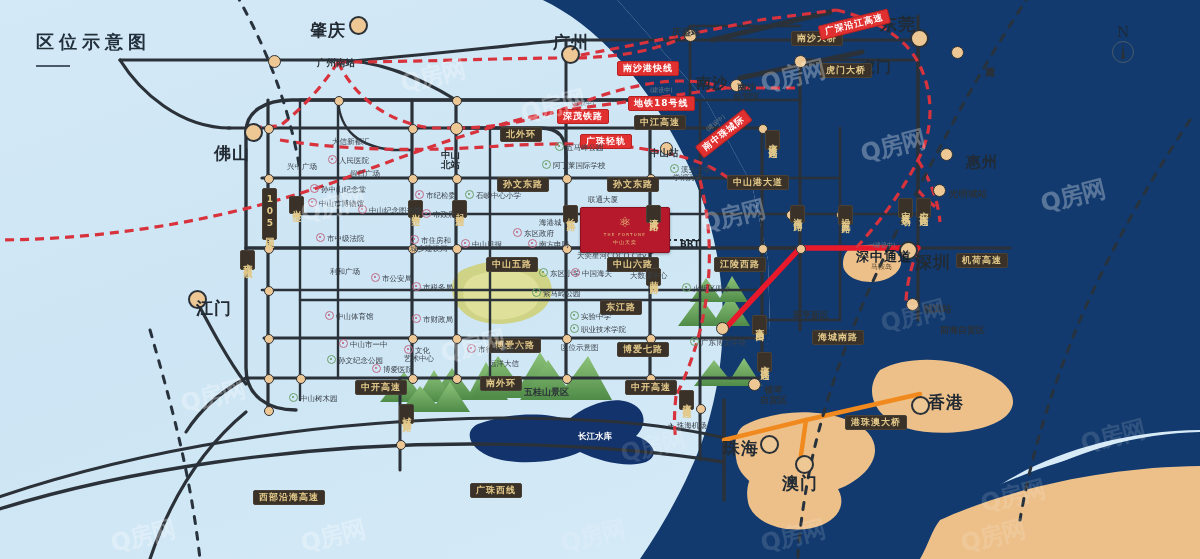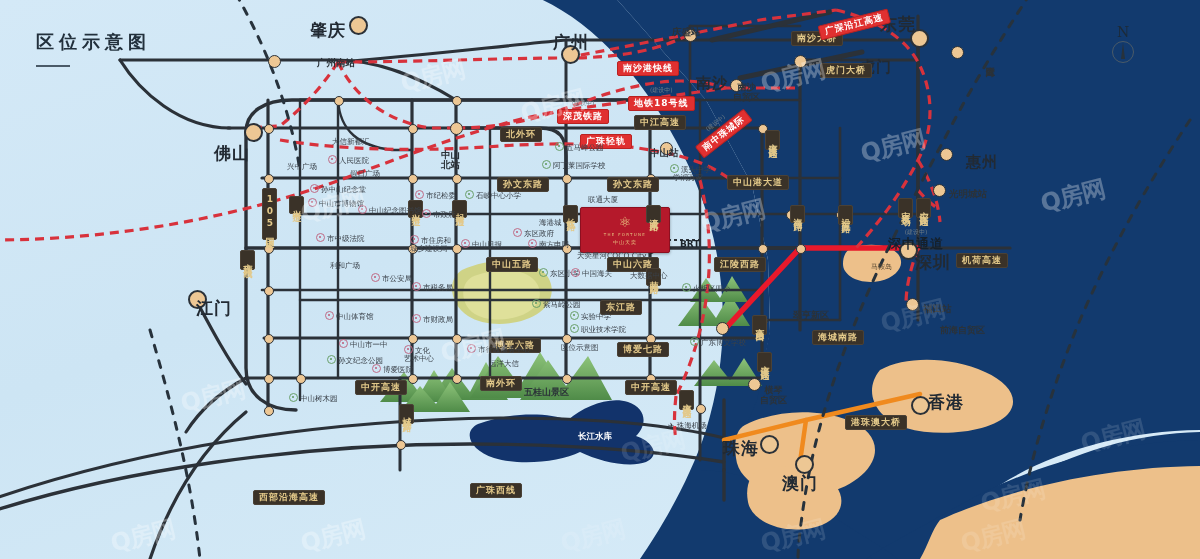--- a/index.html
+++ b/index.html
@@ -434,46 +434,46 @@
       <div class="lbl" style="left: 679px; top: 390px;"><span class="road gold v">广澳高速</span></div>
       <div class="lbl" style="left: 752px; top: 315px;"><span class="road gold v">高速出口</span></div>
     </div>
   <div id="rails-layer">
       <div class="lbl" style="left: 617px; top: 58px;"><span class="rail">南沙港快线</span></div>
       <div class="lbl" style="left: 628px; top: 87px;"><div class="supline" style="position: static; text-align: center;">(建设中)</div><span class="rail">地铁18号线</span></div>
       <div class="lbl" style="left: 557px; top: 100px;"><div class="supline" style="position: static; text-align: center;">(建设中)</div><span class="rail">深茂铁路</span></div>
       <div class="lbl" style="left: 580px; top: 131px;"><span class="rail">广珠轻轨</span></div>
       <div class="lbl" style="transform: rotate(-14deg); left: 818px; top: 14px;"><span class="rail">广深沿江高速</span></div>
       <div class="lbl" style="transform: rotate(-38deg); left: 690px; top: 118px;"><div class="supline" style="position: static; text-align: center;">(建设中)</div><span class="rail">南中珠城际</span></div>
-      <div class="lbl" style="text-align: center; left: 856px; top: 229px; margin-left: 32px;"><div class="supline" style="position: static; text-align: center;">(建设中)</div><span class="" style="font-size: 13px; font-weight: bold; color: rgb(21, 32, 43); letter-spacing: 1px;">深中通道</span></div>
+      <div class="lbl" style="text-align: center; left: 856px; top: 242px;"><div class="supline" style="position: static; text-align: center;">(建设中)</div><span class="" style="font-size: 13px; font-weight: bold; color: rgb(21, 32, 43); letter-spacing: 1px;">深中通道</span></div>
     </div>
   <div id="pois-layer">
       <div class="poi shop lbl" style="left: 322px; top: 138px;"><i></i><span>大信新都汇</span></div>
       <div class="poi lbl" style="left: 328px; top: 155px;"><i></i><span>人民医院</span></div>
       <div class="poi shop lbl" style="left: 340px; top: 170px;"><i></i><span>假日广场</span></div>
       <div class="poi shop lbl" style="left: 277px; top: 163px;"><i></i><span>兴中广场</span></div>
       <div class="poi lbl" style="left: 310px; top: 184px;"><i></i><span>孙中山纪念堂</span></div>
       <div class="poi lbl" style="left: 308px; top: 198px;"><i></i><span>中山市博物馆</span></div>
       <div class="poi lbl" style="left: 358px; top: 205px;"><i></i><span>中山纪念图书馆</span></div>
       <div class="poi lbl" style="left: 415px; top: 190px;"><i></i><span>市纪检委</span></div>
       <div class="poi lbl" style="left: 422px; top: 209px;"><i></i><span>市政府</span></div>
       <div class="poi lbl" style="left: 316px; top: 233px;"><i></i><span>市中级法院</span></div>
       <div class="poi lbl" style="left: 410px; top: 235px;"><i></i><span>市住房和<br>城乡建设局</span></div>
-      <div class="poi shop lbl" style="left: 320px; top: 262px;"><i></i><span>利和广场</span></div>
+      <div class="poi shop lbl" style="left: 320px; top: 268px;"><i></i><span>利和广场</span></div>
       <div class="poi lbl" style="left: 371px; top: 273px;"><i></i><span>市公安局</span></div>
       <div class="poi lbl" style="left: 412px; top: 282px;"><i></i><span>市税务局</span></div>
       <div class="poi lbl" style="left: 412px; top: 314px;"><i></i><span>市财政局</span></div>
       <div class="poi lbl" style="left: 325px; top: 311px;"><i></i><span>中山体育馆</span></div>
       <div class="poi sch lbl" style="left: 465px; top: 190px;"><i></i><span>石岐中心小学</span></div>
       <div class="poi shop lbl" style="left: 529px; top: 219px;"><i></i><span>海港城</span></div>
       <div class="poi lbl" style="left: 513px; top: 228px;"><i></i><span>东区政府</span></div>
       <div class="poi lbl" style="left: 461px; top: 239px;"><i></i><span>中山日报</span></div>
       <div class="poi lbl" style="left: 528px; top: 239px;"><i></i><span>南方电网</span></div>
       <div class="poi sch lbl" style="left: 539px; top: 268px;"><i></i><span>东区小学</span></div>
-      <div class="poi sch lbl" style="left: 532px; top: 299px;"><i></i><span>紫马岭公园</span></div>
+      <div class="poi sch lbl" style="left: 532px; top: 288px;"><i></i><span>紫马岭公园</span></div>
       <div class="poi shop lbl" style="left: 578px; top: 196px;"><i></i><span>联通大厦</span></div>
       <div class="poi lbl" style="left: 571px; top: 268px;"><i></i><span>中国海关</span></div>
       <div class="poi shop lbl" style="left: 620px; top: 272px;"><i></i><span>大数据中心</span></div>
       <div class="poi sch lbl" style="left: 682px; top: 283px;"><i></i><span>火炬区四小</span></div>
       <div class="poi sch lbl" style="left: 570px; top: 311px;"><i></i><span>实验中学</span></div>
       <div class="poi sch lbl" style="left: 570px; top: 324px;"><i></i><span>职业技术学院</span></div>
       <div class="poi sch lbl" style="left: 555px; top: 142px;"><i></i><span>五马峰公园</span></div>
       <div class="poi sch lbl" style="left: 542px; top: 160px; font-family: Liberation Serif, serif;"><i></i><span>阿丁莱国际学校</span></div>
       <div class="poi sch lbl" style="left: 663px; top: 164px; padding-left: 7px;"><i></i><span>溪头中学</span></div>
       <div class="poi shop lbl" style="left: 663px; top: 174px;"><i></i><span>学润万家</span></div>

